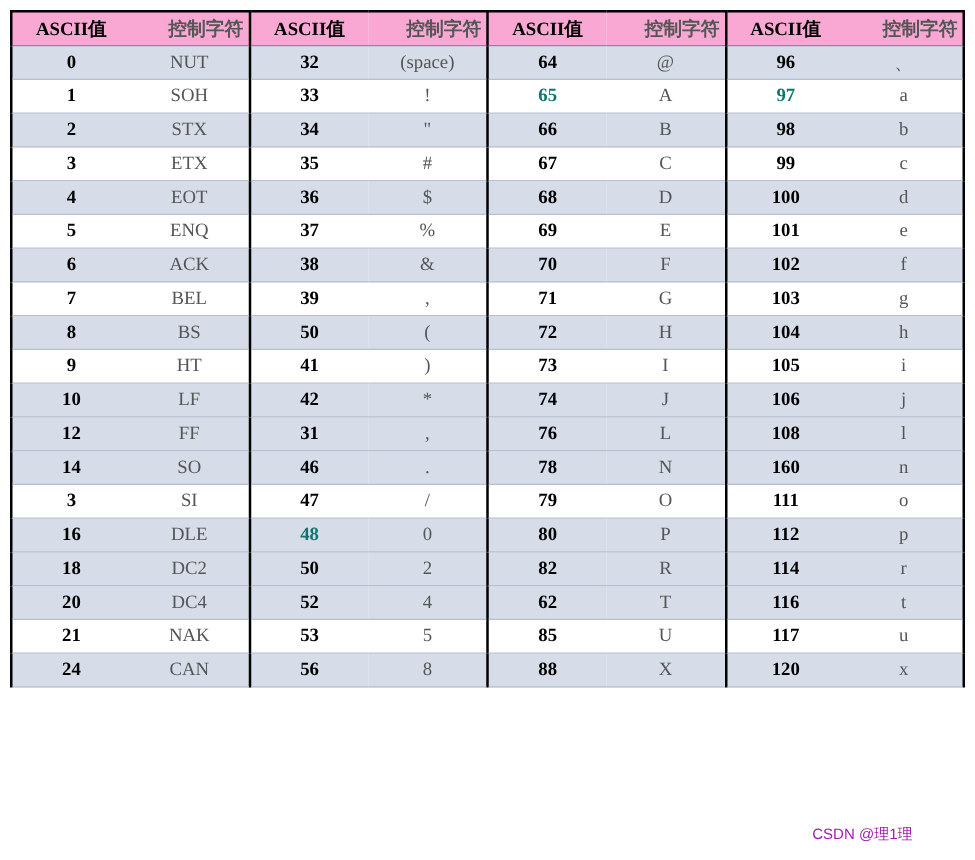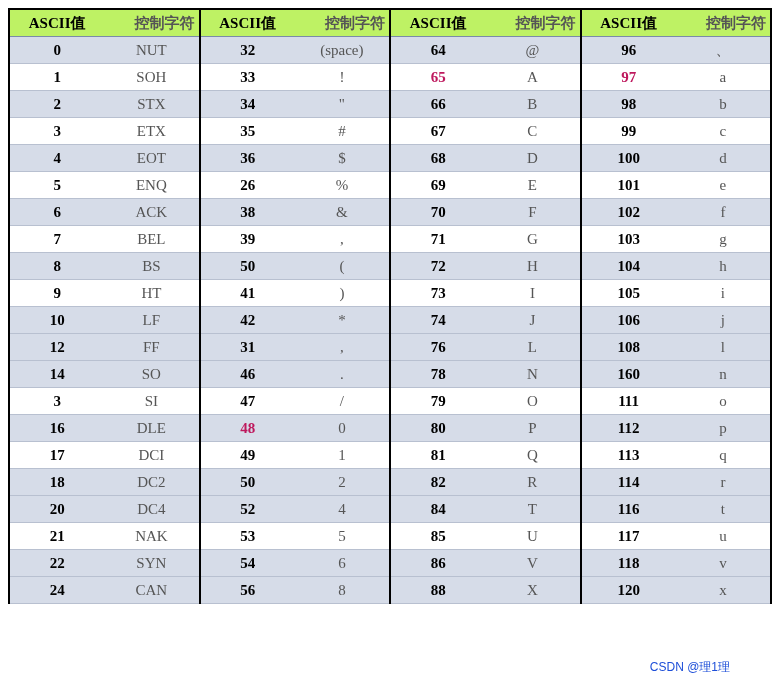--- a/index.html
+++ b/index.html
@@ -13,21 +13,21 @@
     width: 764px;
     table-layout: fixed;
   }
   th, td {
     padding: 2px 4px;
     text-align: center;
     height: 22px;
     font-size: 15px;
   }
   th {
-    background: #bef264;
+    background: #f9a8d4;
     font-weight: bold;
     border-top: 2px solid #000;
     border-bottom: 1px solid #7a8ba8;
   }
   td {
     border-bottom: 1px solid #b8c0d0;
   }
   tr.alt td {
     background: #d6dce8;
   }
@@ -45,28 +45,28 @@
     border-right: 2px solid #000;
   }
   th.col-val {
     border-left: 2px solid #000;
   }
   th.col-char {
     border-right: 2px solid #000;
     text-align: right;
   }
   .red {
-    color: #be185d;
+    color: #0f766e;
   }
   .watermark {
     position: absolute;
     right: 50px;
     bottom: 12px;
     font-size: 12px;
-    color: #1d4ed8;
+    color: #a21caf;
     font-family: Arial, sans-serif;
     pointer-events: none;
   }
 </style>
 </head>
 <body>
 
 <table>
   <thead>
     <tr id="header-row">
@@ -127,21 +127,21 @@
         <td class="col-val">36</td>
         <td class="col-char">$</td>
         <td class="col-val">68</td>
         <td class="col-char">D</td>
         <td class="col-val">100</td>
         <td class="col-char">d</td>
       </tr>
       <tr class="plain">
         <td class="col-val">5</td>
         <td class="col-char">ENQ</td>
-        <td class="col-val">26</td>
+        <td class="col-val">37</td>
         <td class="col-char">%</td>
         <td class="col-val">69</td>
         <td class="col-char">E</td>
         <td class="col-val">101</td>
         <td class="col-char">e</td>
       </tr>
       <tr class="alt">
         <td class="col-val">6</td>
         <td class="col-char">ACK</td>
         <td class="col-val">38</td>
@@ -224,71 +224,51 @@
       <tr class="alt">
         <td class="col-val">16</td>
         <td class="col-char">DLE</td>
         <td class="col-val red">48</td>
         <td class="col-char">0</td>
         <td class="col-val">80</td>
         <td class="col-char">P</td>
         <td class="col-val">112</td>
         <td class="col-char">p</td>
       </tr>
-      <tr class="plain">
-        <td class="col-val">17</td>
-        <td class="col-char">DCI</td>
-        <td class="col-val">49</td>
-        <td class="col-char">1</td>
-        <td class="col-val">81</td>
-        <td class="col-char">Q</td>
-        <td class="col-val">113</td>
-        <td class="col-char">q</td>
-      </tr>
       <tr class="alt">
         <td class="col-val">18</td>
         <td class="col-char">DC2</td>
         <td class="col-val">50</td>
         <td class="col-char">2</td>
         <td class="col-val">82</td>
         <td class="col-char">R</td>
         <td class="col-val">114</td>
         <td class="col-char">r</td>
       </tr>
       <tr class="alt">
         <td class="col-val">20</td>
         <td class="col-char">DC4</td>
         <td class="col-val">52</td>
         <td class="col-char">4</td>
-        <td class="col-val">84</td>
+        <td class="col-val">62</td>
         <td class="col-char">T</td>
         <td class="col-val">116</td>
         <td class="col-char">t</td>
       </tr>
       <tr class="plain">
         <td class="col-val">21</td>
         <td class="col-char">NAK</td>
         <td class="col-val">53</td>
         <td class="col-char">5</td>
         <td class="col-val">85</td>
         <td class="col-char">U</td>
         <td class="col-val">117</td>
         <td class="col-char">u</td>
       </tr>
       <tr class="alt">
-        <td class="col-val">22</td>
-        <td class="col-char">SYN</td>
-        <td class="col-val">54</td>
-        <td class="col-char">6</td>
-        <td class="col-val">86</td>
-        <td class="col-char">V</td>
-        <td class="col-val">118</td>
-        <td class="col-char">v</td>
-      </tr>
-      <tr class="alt">
         <td class="col-val">24</td>
         <td class="col-char">CAN</td>
         <td class="col-val">56</td>
         <td class="col-char">8</td>
         <td class="col-val">88</td>
         <td class="col-char">X</td>
         <td class="col-val">120</td>
         <td class="col-char">x</td>
       </tr>
     </tbody>

